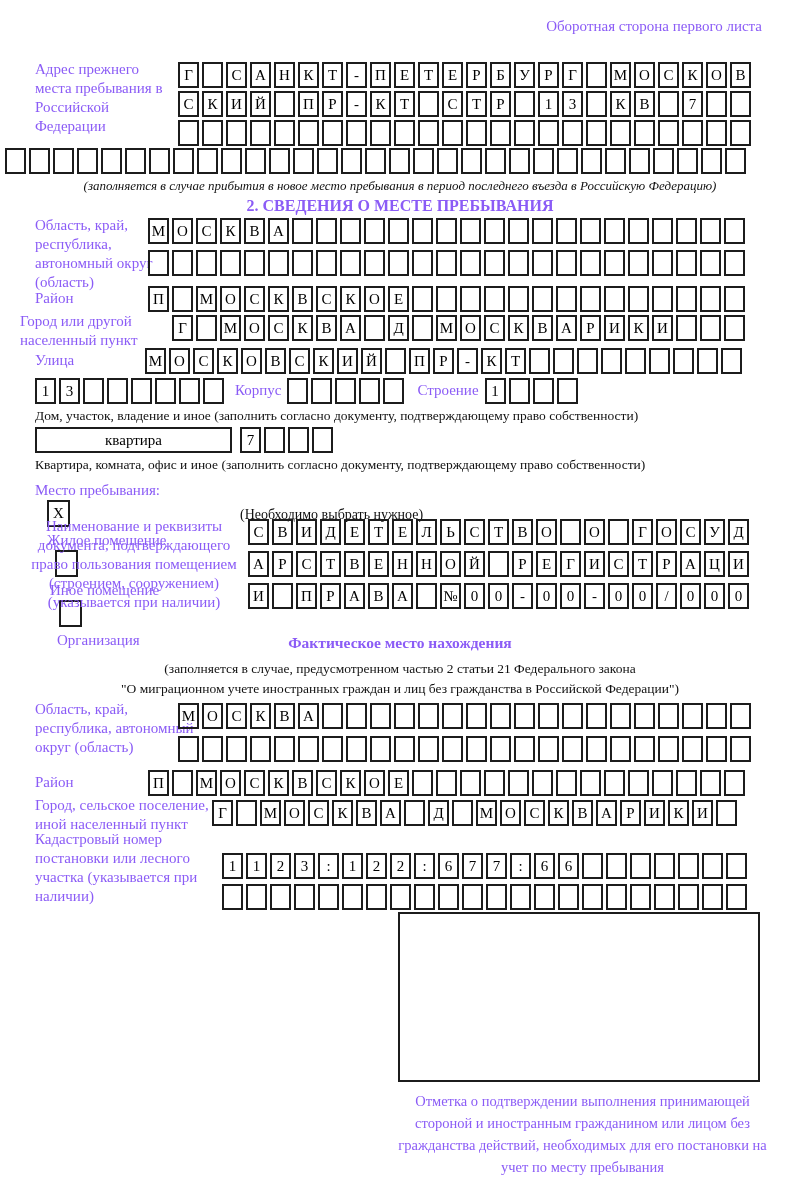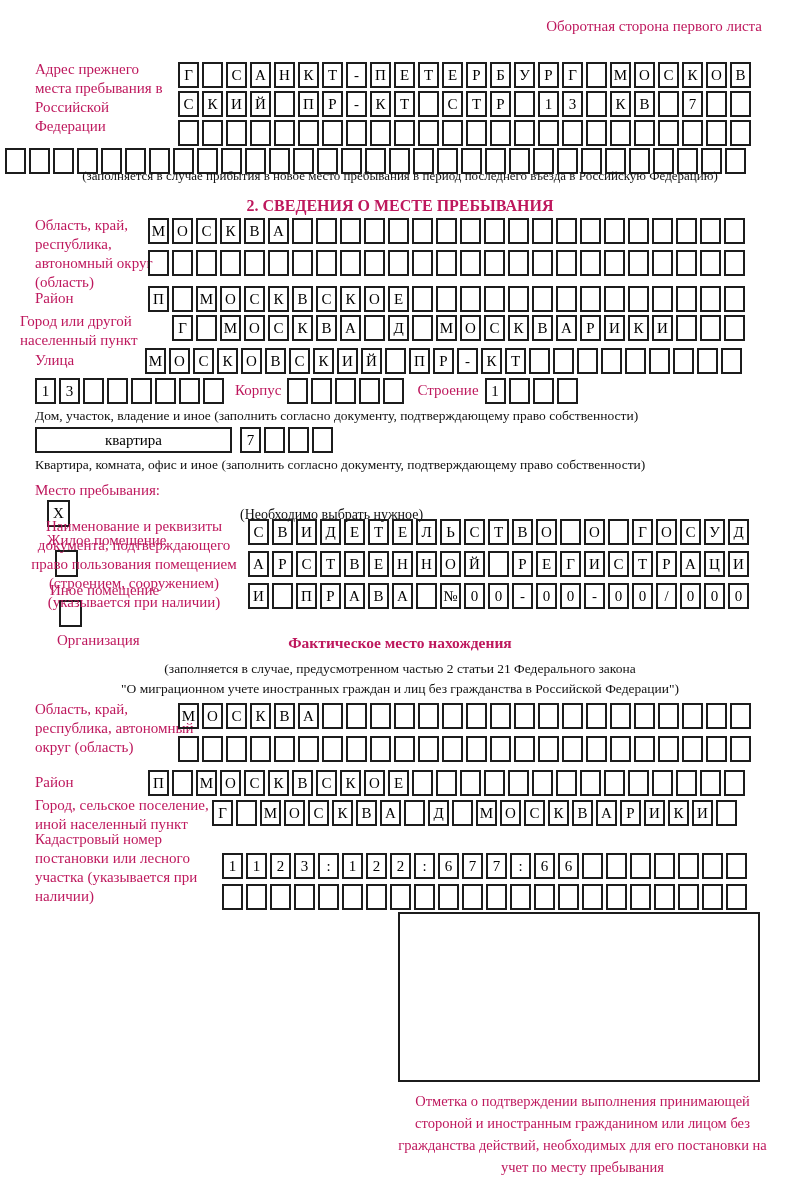--- a/index.html
+++ b/index.html
@@ -6,21 +6,21 @@
   html,body { background:#ffffff; }
   .page {
     position:relative;
     width:800px; height:1180px;
     background:#ffffff;
     color:#000;
     font-family:"Liberation Serif", serif;
     overflow:hidden;
   }
   .abs { position:absolute; }
-  .label { font-size:15px; line-height:19px; color:#be185d; }
+  .label { font-size:15px; line-height:19px; color:#8b5cf6; }
   .note  { font-size:13px; line-height:17px; color:#111; }
   .center { text-align:center; width:100%; }
   .bold { font-weight:bold; }
   .cellrow { position:absolute; white-space:nowrap; height:26px; }
   .cell {
     display:inline-block;
     width:21px; height:26px;
     border:2px solid #1c1c1c;
     margin-right:3px;
     text-align:center;
@@ -56,21 +56,21 @@
 
 <div class="page">
 
   <div class="abs label" style="top:17px; right:38px;">Оборотная сторона первого листа</div>
 
   <div class="abs label" style="left:35px; top:60px; width:140px;">Адрес прежнего места пребывания в Российской Федерации</div>
   <div class="cellrow" style="left:178px; top:62px;"><span class="cell">Г</span><span class="cell"></span><span class="cell">С</span><span class="cell">А</span><span class="cell">Н</span><span class="cell">К</span><span class="cell">Т</span><span class="cell">-</span><span class="cell">П</span><span class="cell">Е</span><span class="cell">Т</span><span class="cell">Е</span><span class="cell">Р</span><span class="cell">Б</span><span class="cell">У</span><span class="cell">Р</span><span class="cell">Г</span><span class="cell"></span><span class="cell">М</span><span class="cell">О</span><span class="cell">С</span><span class="cell">К</span><span class="cell">О</span><span class="cell">В</span></div>
   <div class="cellrow" style="left:178px; top:91px;"><span class="cell">С</span><span class="cell">К</span><span class="cell">И</span><span class="cell">Й</span><span class="cell"></span><span class="cell">П</span><span class="cell">Р</span><span class="cell">-</span><span class="cell">К</span><span class="cell">Т</span><span class="cell"></span><span class="cell">С</span><span class="cell">Т</span><span class="cell">Р</span><span class="cell"></span><span class="cell">1</span><span class="cell">3</span><span class="cell"></span><span class="cell">К</span><span class="cell">В</span><span class="cell"></span><span class="cell">7</span><span class="cell"></span><span class="cell"></span></div>
   <div class="cellrow" style="left:178px; top:120px;"><span class="cell"></span><span class="cell"></span><span class="cell"></span><span class="cell"></span><span class="cell"></span><span class="cell"></span><span class="cell"></span><span class="cell"></span><span class="cell"></span><span class="cell"></span><span class="cell"></span><span class="cell"></span><span class="cell"></span><span class="cell"></span><span class="cell"></span><span class="cell"></span><span class="cell"></span><span class="cell"></span><span class="cell"></span><span class="cell"></span><span class="cell"></span><span class="cell"></span><span class="cell"></span><span class="cell"></span></div>
   <div class="cellrow" style="left:5px; top:148px;"><span class="cell"></span><span class="cell"></span><span class="cell"></span><span class="cell"></span><span class="cell"></span><span class="cell"></span><span class="cell"></span><span class="cell"></span><span class="cell"></span><span class="cell"></span><span class="cell"></span><span class="cell"></span><span class="cell"></span><span class="cell"></span><span class="cell"></span><span class="cell"></span><span class="cell"></span><span class="cell"></span><span class="cell"></span><span class="cell"></span><span class="cell"></span><span class="cell"></span><span class="cell"></span><span class="cell"></span><span class="cell"></span><span class="cell"></span><span class="cell"></span><span class="cell"></span><span class="cell"></span><span class="cell"></span><span class="cell"></span></div>
-  <div class="abs note center" style="top:167px;">(заполняется в случае прибытия в новое место пребывания в период последнего въезда в Российскую Федерацию)</div>
+  <div class="abs note center" style="top:177px;font-style:italic;">(заполняется в случае прибытия в новое место пребывания в период последнего въезда в Российскую Федерацию)</div>
 
   <div class="abs label bold center" style="top:196px; font-size:16px;">2. СВЕДЕНИЯ О МЕСТЕ ПРЕБЫВАНИЯ</div>
 
   <div class="abs label" style="left:35px; top:216px; width:118px;">Область, край, республика, автономный округ (область)</div>
   <div class="cellrow" style="left:148px; top:218px;"><span class="cell">М</span><span class="cell">О</span><span class="cell">С</span><span class="cell">К</span><span class="cell">В</span><span class="cell">А</span><span class="cell"></span><span class="cell"></span><span class="cell"></span><span class="cell"></span><span class="cell"></span><span class="cell"></span><span class="cell"></span><span class="cell"></span><span class="cell"></span><span class="cell"></span><span class="cell"></span><span class="cell"></span><span class="cell"></span><span class="cell"></span><span class="cell"></span><span class="cell"></span><span class="cell"></span><span class="cell"></span><span class="cell"></span></div>
   <div class="cellrow" style="left:148px; top:250px;"><span class="cell"></span><span class="cell"></span><span class="cell"></span><span class="cell"></span><span class="cell"></span><span class="cell"></span><span class="cell"></span><span class="cell"></span><span class="cell"></span><span class="cell"></span><span class="cell"></span><span class="cell"></span><span class="cell"></span><span class="cell"></span><span class="cell"></span><span class="cell"></span><span class="cell"></span><span class="cell"></span><span class="cell"></span><span class="cell"></span><span class="cell"></span><span class="cell"></span><span class="cell"></span><span class="cell"></span><span class="cell"></span></div>
 
   <div class="abs label" style="left:35px; top:289px;">Район</div>
   <div class="cellrow" style="left:148px; top:286px;"><span class="cell">П</span><span class="cell"></span><span class="cell">М</span><span class="cell">О</span><span class="cell">С</span><span class="cell">К</span><span class="cell">В</span><span class="cell">С</span><span class="cell">К</span><span class="cell">О</span><span class="cell">Е</span><span class="cell"></span><span class="cell"></span><span class="cell"></span><span class="cell"></span><span class="cell"></span><span class="cell"></span><span class="cell"></span><span class="cell"></span><span class="cell"></span><span class="cell"></span><span class="cell"></span><span class="cell"></span><span class="cell"></span><span class="cell"></span></div>
 

